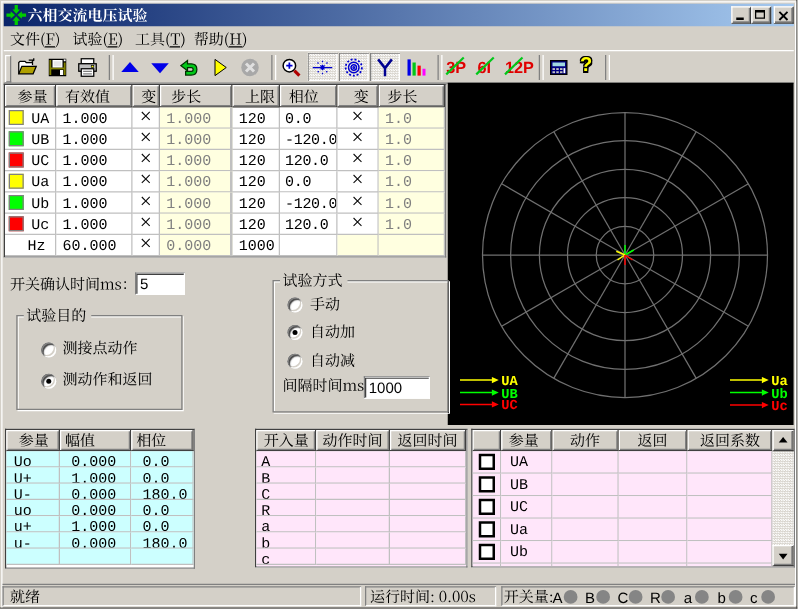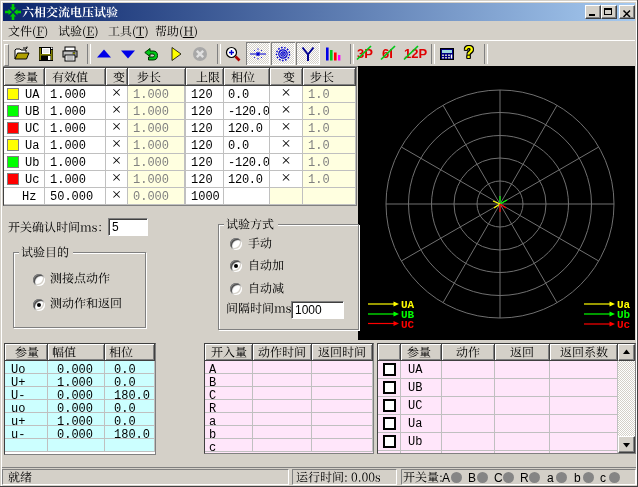--- a/index.html
+++ b/index.html
@@ -358,21 +358,21 @@
         <span style="position:absolute;left:4px;top:2px">120.0</span>
       </div>
       <div class="cell" style="left:266px;top:103px;width:33px;height:17px;text-align:center;line-height:14px;font-family:'Liberation Serif',serif;font-size:17px;font-weight:400;color:#000">×</div>
       <div class="cell" style="left:299px;top:103px;width:53px;height:17px;background:#FFFFE0;color:#808080">
         <span style="position:absolute;left:5px;top:2px">1.0</span>
       </div>
       <div class="cell" style="left:0;top:120px;width:41px;height:17px">
         <span style="position:absolute;left:18px;top:2px">Hz</span>
       </div>
       <div class="cell" style="left:41px;top:120px;width:61px;height:17px">
-        <span style="position:absolute;left:5px;top:2px">50.000</span>
+        <span style="position:absolute;left:5px;top:2px">60.000</span>
       </div>
       <div class="cell" style="left:102px;top:120px;width:22px;height:17px;text-align:center;line-height:14px;font-family:'Liberation Serif',serif;font-size:17px;font-weight:400;color:#000">×</div>
       <div class="cell" style="left:124px;top:120px;width:58px;height:17px;background:#FFFFE0;color:#808080;border-right:2px solid #C0C0C0">
         <span style="position:absolute;left:5px;top:2px">0.000</span>
       </div>
       <div class="cell" style="left:182px;top:120px;width:38px;height:17px">
         <span style="position:absolute;left:5px;top:2px">1000</span>
       </div>
       <div class="cell" style="left:220px;top:120px;width:46px;height:17px;background:#fff;letter-spacing:-0.25px">
         <span style="position:absolute;left:4px;top:2px"></span>

